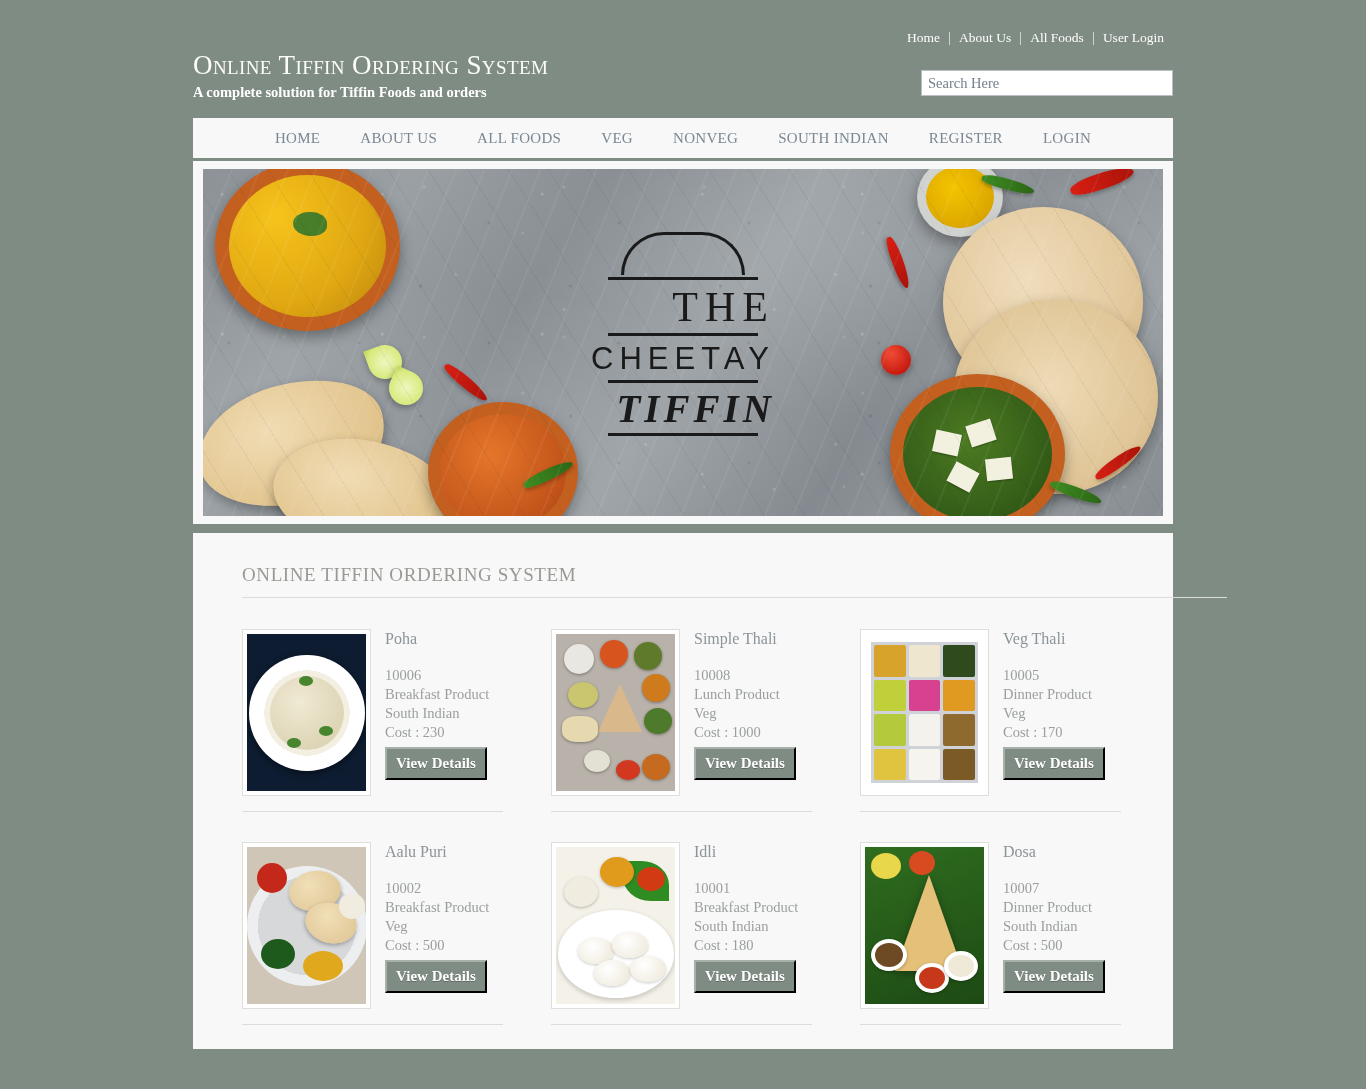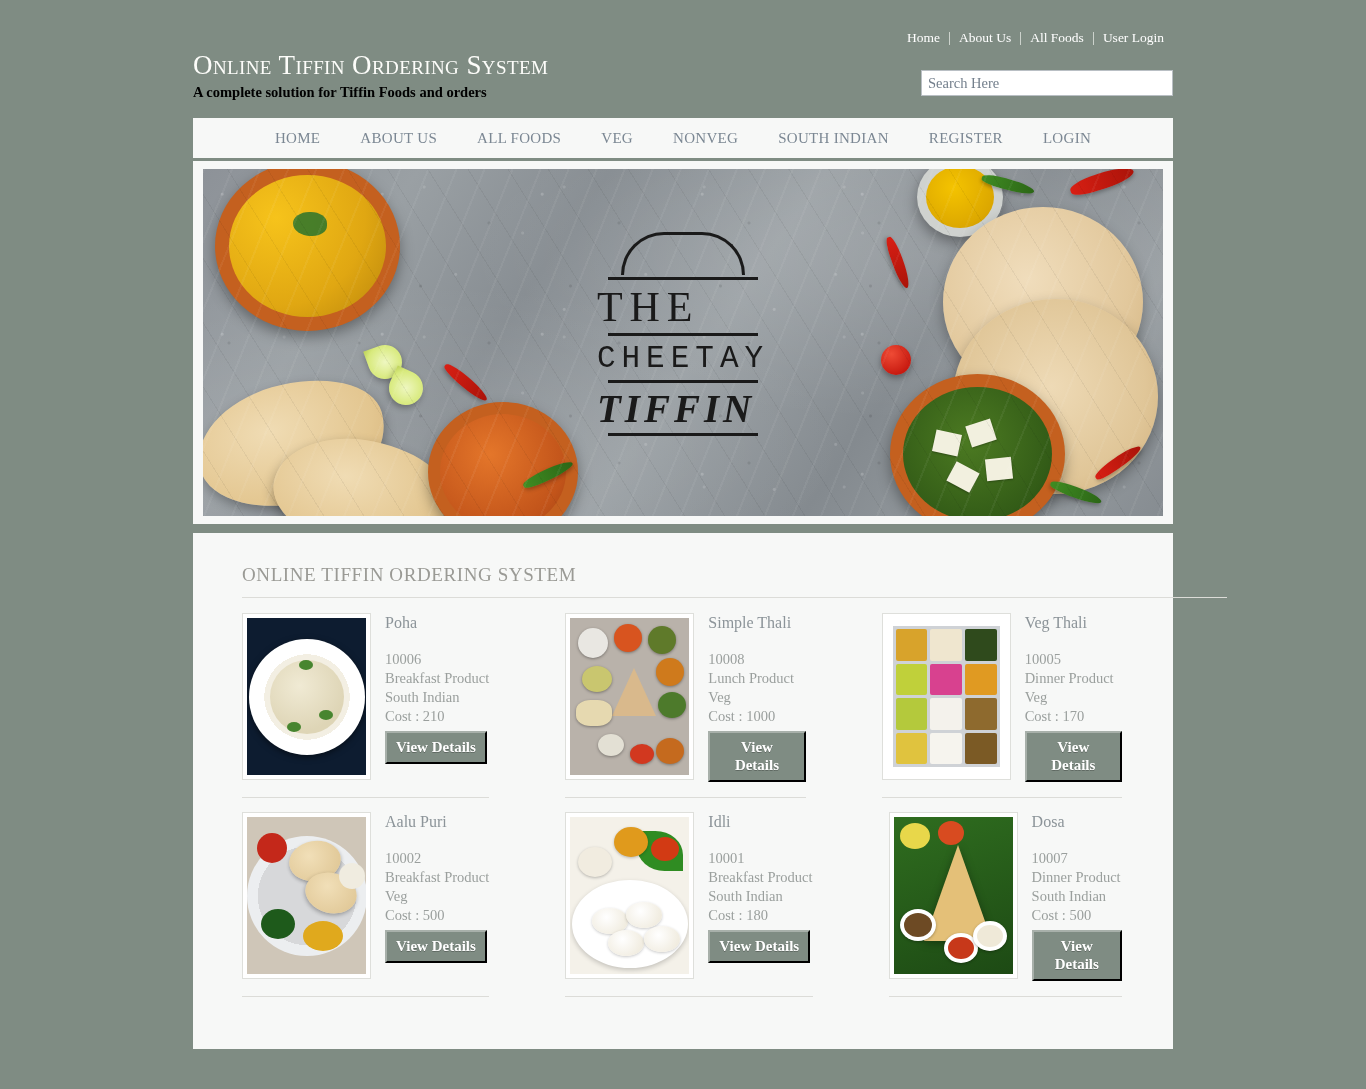--- a/index.html
+++ b/index.html
@@ -55,21 +55,21 @@
     line-height: 30px;
     color: #fdfdfa;
     font-variant: small-caps;
     letter-spacing: .4px;
     white-space: nowrap;
   }
   .brand-sub {
     font-family: "Liberation Serif", serif;
     font-size: 14.5px;
     line-height: 18px;
-    color: #000000;
+    color: #ffffff;
     font-weight: bold;
     margin-top: 3px;
     white-space: nowrap;
   }
 
   
   .search-wrap {
     position: absolute;
     left: 921px;
     top: 70px;
@@ -249,21 +249,21 @@
   .tomato {
     width: 30px; height: 30px; border-radius: 50%;
     background: radial-gradient(circle at 35% 30%, #ef4b35, #c7190f 75%);
     box-shadow: 0 3px 6px rgba(0,0,0,.35);
   }
 
   
   .banner-logo {
     position: relative;
     z-index: 5;
-    text-align: left;
+    text-align: right;
     color: #1a1a1a;
     margin-top: -18px;
   }
   .logo-arch {
     width: 118px; height: 40px;
     margin: 0 auto 2px;
     border: 3px solid #1a1a1a;
     border-bottom: none;
     border-radius: 60px 60px 0 0;
   }
@@ -272,21 +272,21 @@
   }
   .logo-the {
     font-family: "Liberation Serif", serif;
     font-size: 42px;
     letter-spacing: 7px;
     line-height: 48px;
     font-weight: normal;
     padding: 3px 0 2px;
   }
   .logo-cheetay {
-    font-family: Liberation Mono, monospace;
+    font-family: Liberation Sans, sans-serif;
     font-size: 31px;
     letter-spacing: 6px;
     line-height: 38px;
     padding: 4px 0 2px;
   }
   .logo-tiffin {
     font-family: "Liberation Serif", serif;
     font-size: 39px;
     font-weight: bold;
     letter-spacing: 4px;
@@ -330,21 +330,22 @@
 
   
   .grid {
     position: absolute;
     left: 49px;
     top: 80px;
     width: 880px;
   }
   .grid-row {
     display: flex;
-    gap: 76px;
+    gap: 48px;
+    margin-top: 16px;
   }
   .cell {
     width: 261px;
     display: flex;
     gap: 14px;
     padding-bottom: 15px;
     border-bottom: 1px solid #dcdcd8;
     box-sizing: content-box;
   }
   .grid-row.row-2 .cell { padding-top: 0; }
@@ -592,21 +593,21 @@
               <div class="leaf" style="left:52px; top:42px;"></div>
               <div class="leaf" style="left:72px; top:92px;"></div>
               <div class="leaf" style="left:40px; top:104px;"></div>
             </div>
           </div>
           <div class="meta">
             <div class="food-name">Poha</div>
             <div class="food-line">10006</div>
             <div class="food-line">Breakfast Product</div>
             <div class="food-line">South Indian</div>
-            <div class="food-line">Cost : 210</div>
+            <div class="food-line">Cost : 230</div>
             <button class="view-btn">View Details</button>
           </div>
         </div>
 
         <div class="cell">
           <div class="thumb">
             <div class="thumb-inner t-thali">
               <div class="b" style="left:8px; top:10px; width:30px; height:30px; background:#e9e7e2;"></div>
               <div class="b" style="left:44px; top:6px; width:28px; height:28px; background:#d8541f;"></div>
               <div class="b" style="left:78px; top:8px; width:28px; height:28px; background:#5f7a2a;"></div>

